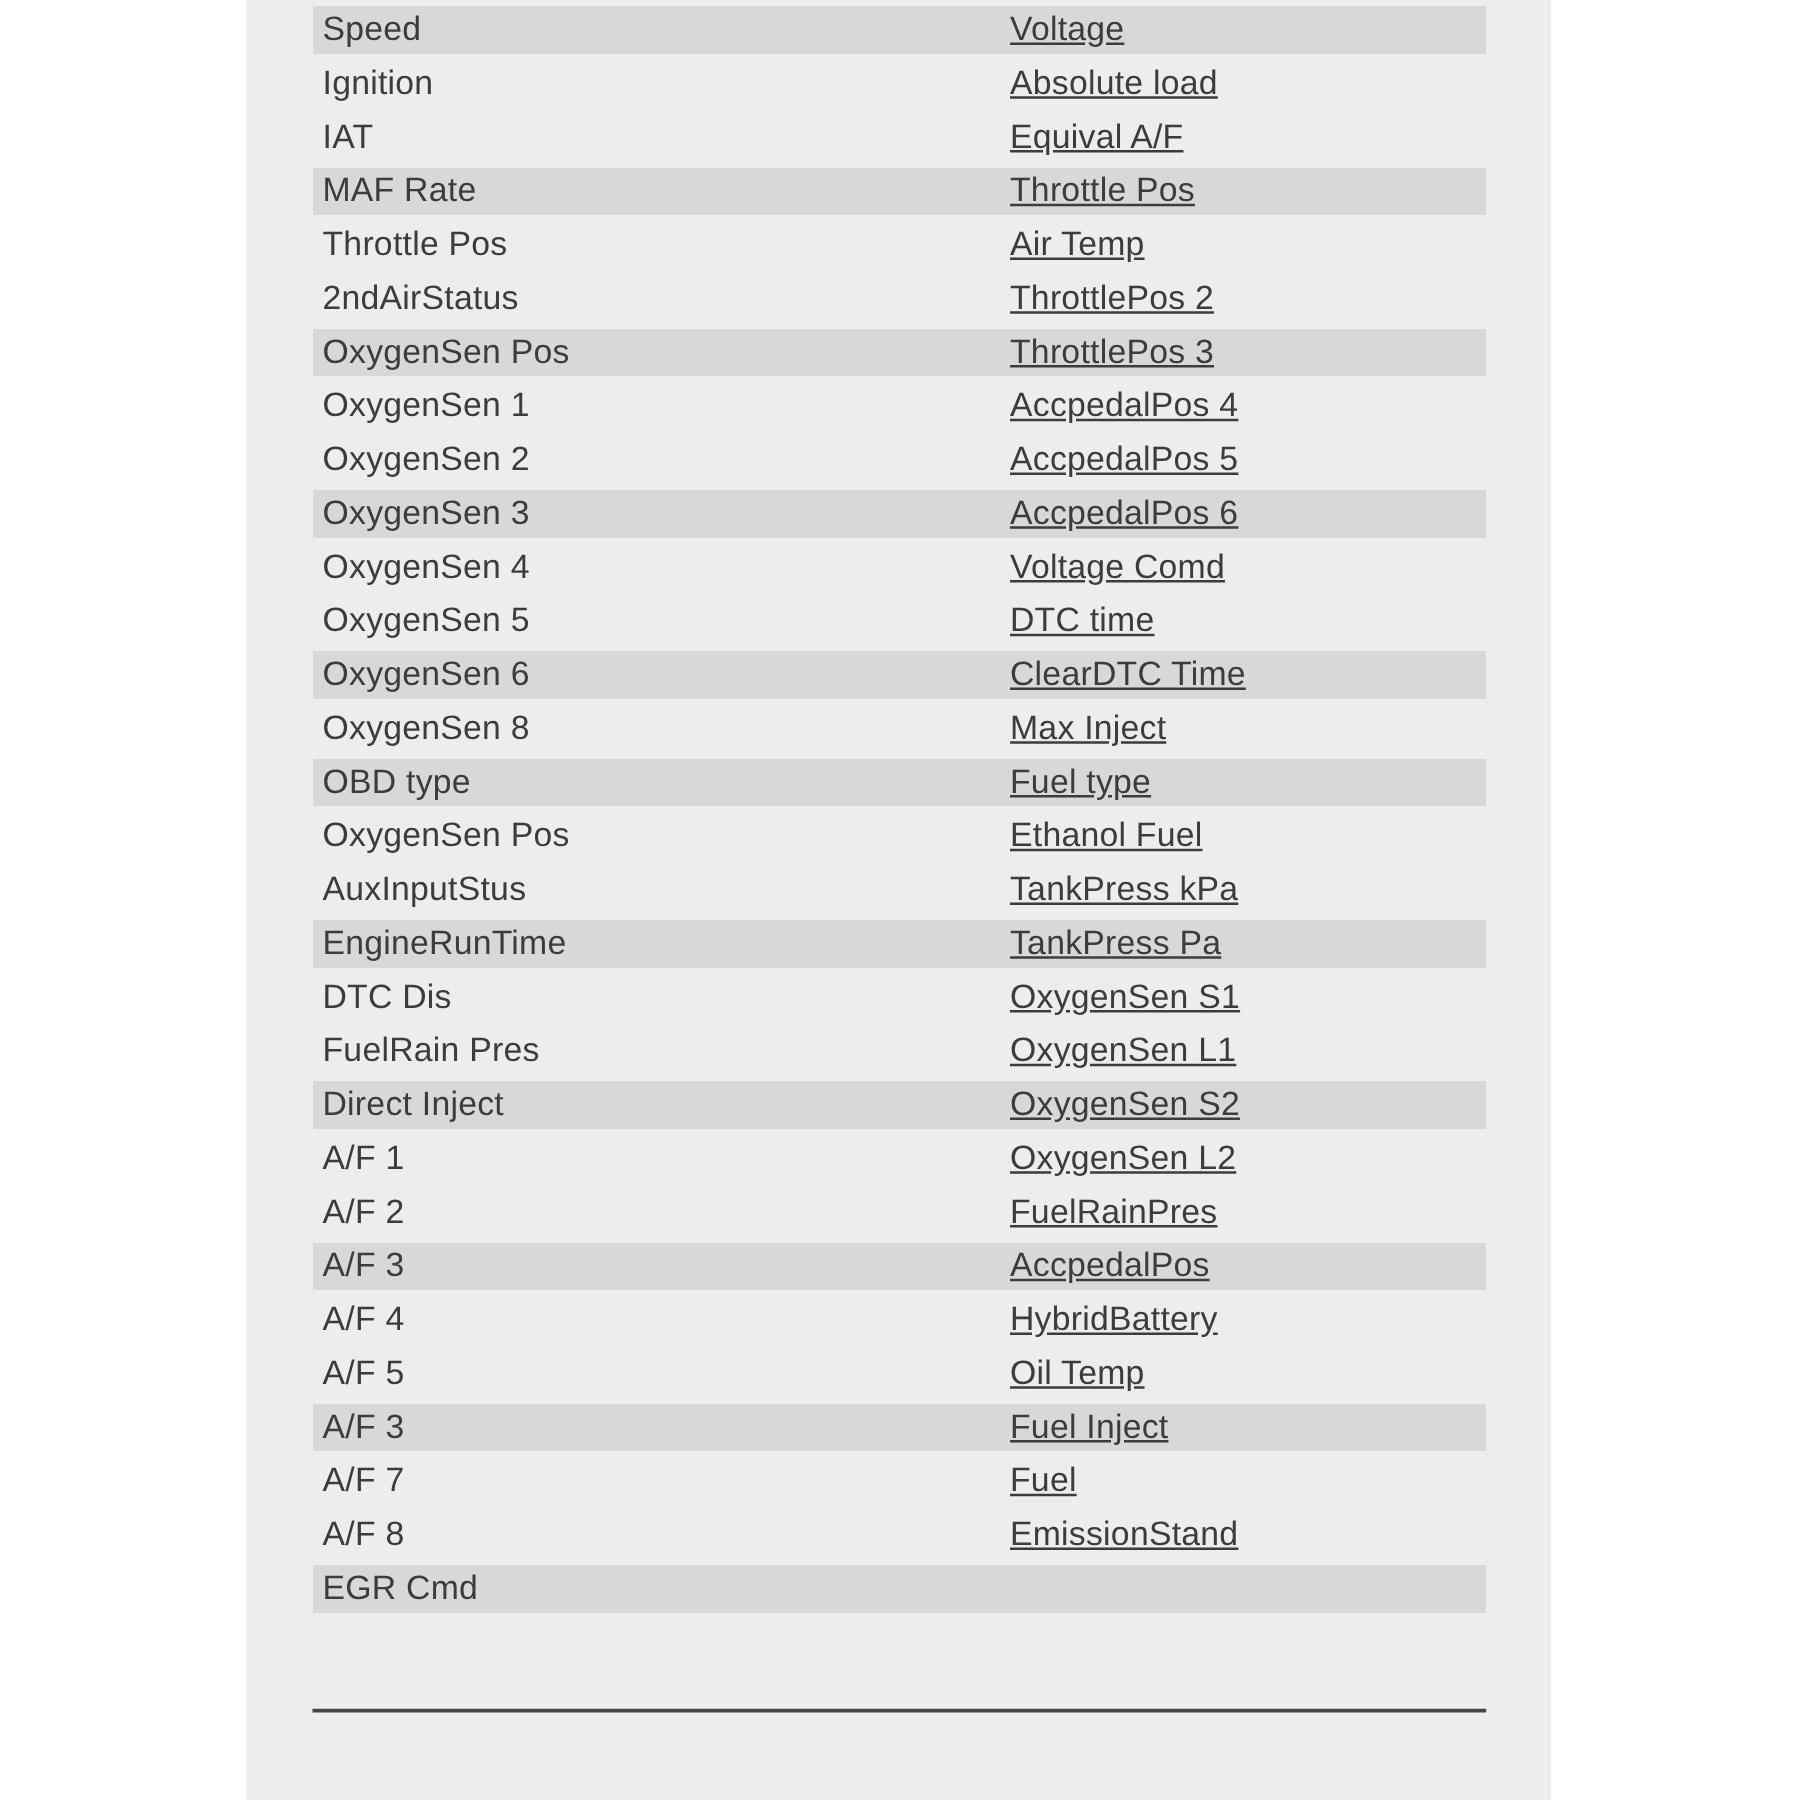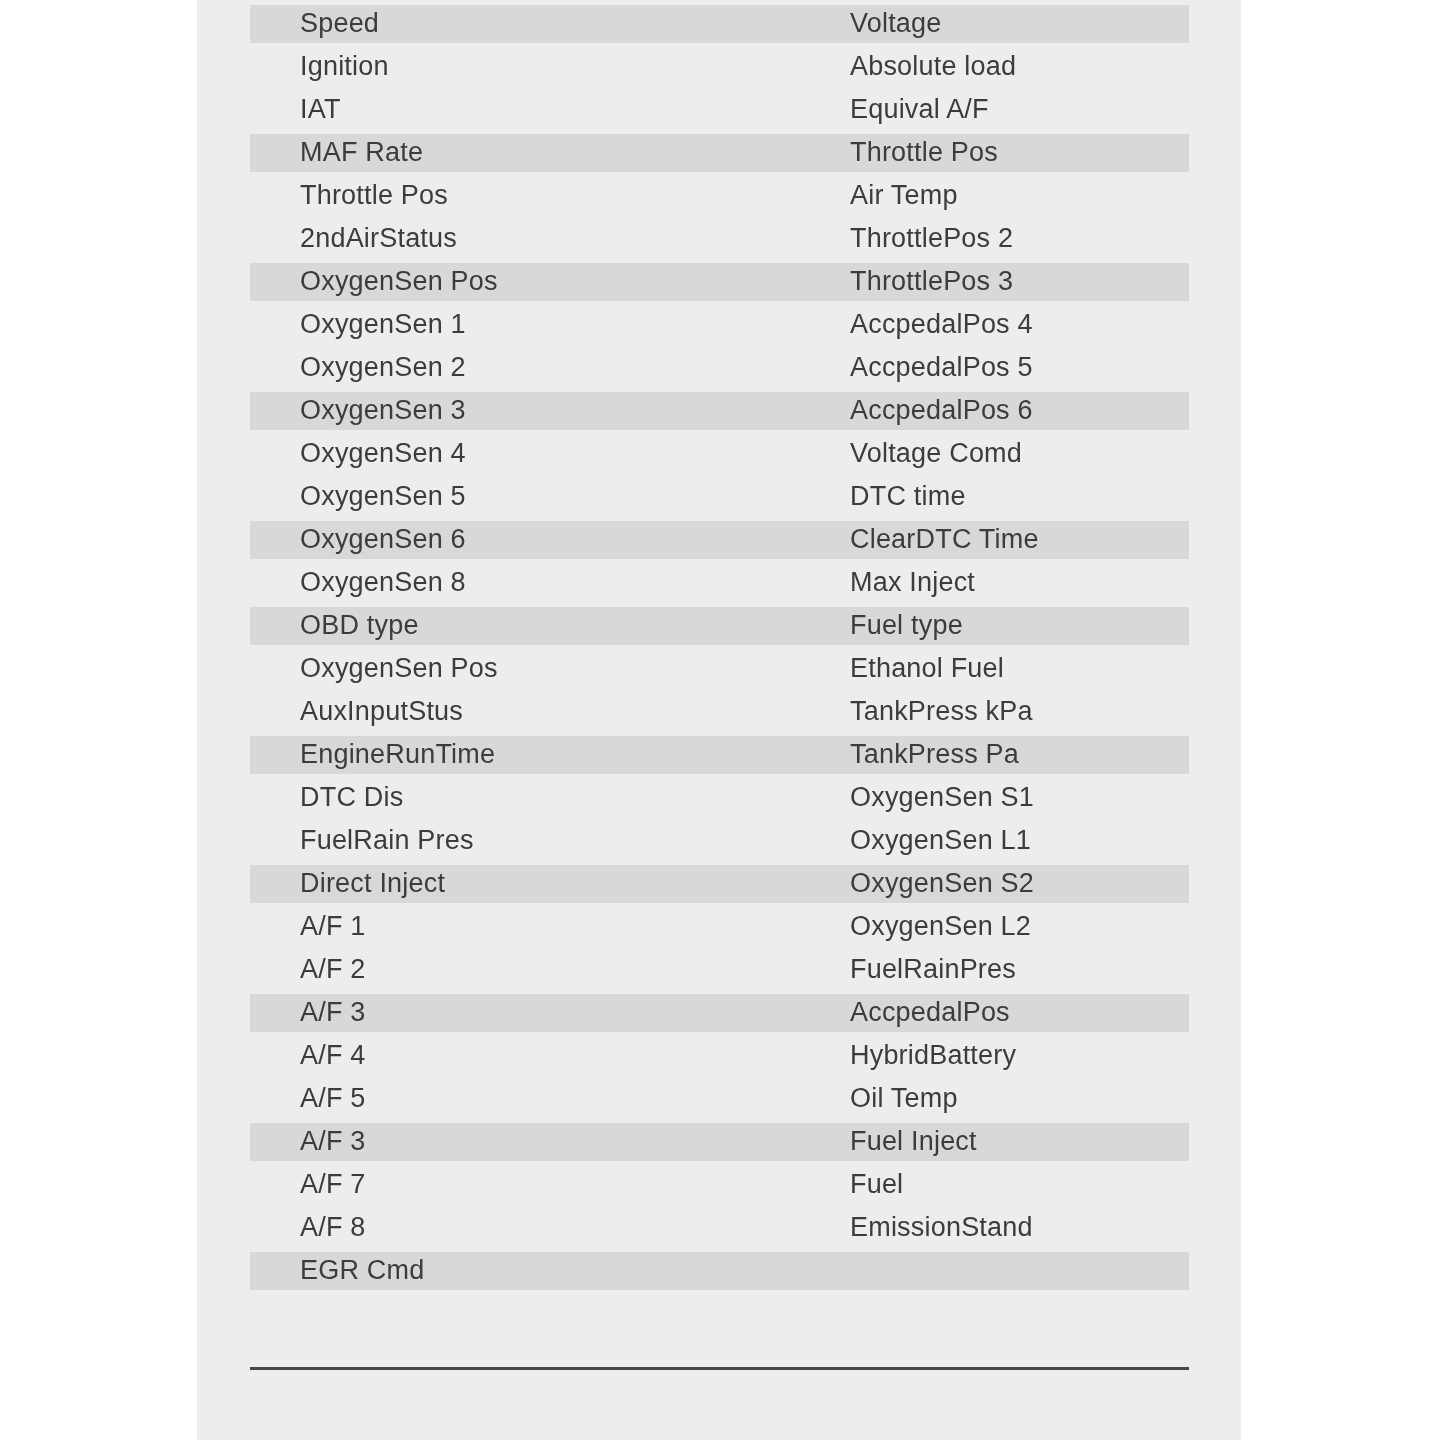--- a/index.html
+++ b/index.html
@@ -44,24 +44,24 @@
     align-items: center;
     font-size: 27px;
     letter-spacing: 0.2px;
     color: var(--text, #3c3c3c);
     white-space: nowrap;
   }
   .cell.left {
     width: 558px;
     box-sizing: border-box;
     padding-left: 8px;
-    margin-left: 42px;
   }
   .cell.right {
     flex: 1;
+    text-decoration: underline;
   }
   .divider {
     position: absolute;
     left: 53px;
     top: 1367px;
     width: 939px;
     height: 3px;
     background: var(--divider, #474747);
   }
 </style>

